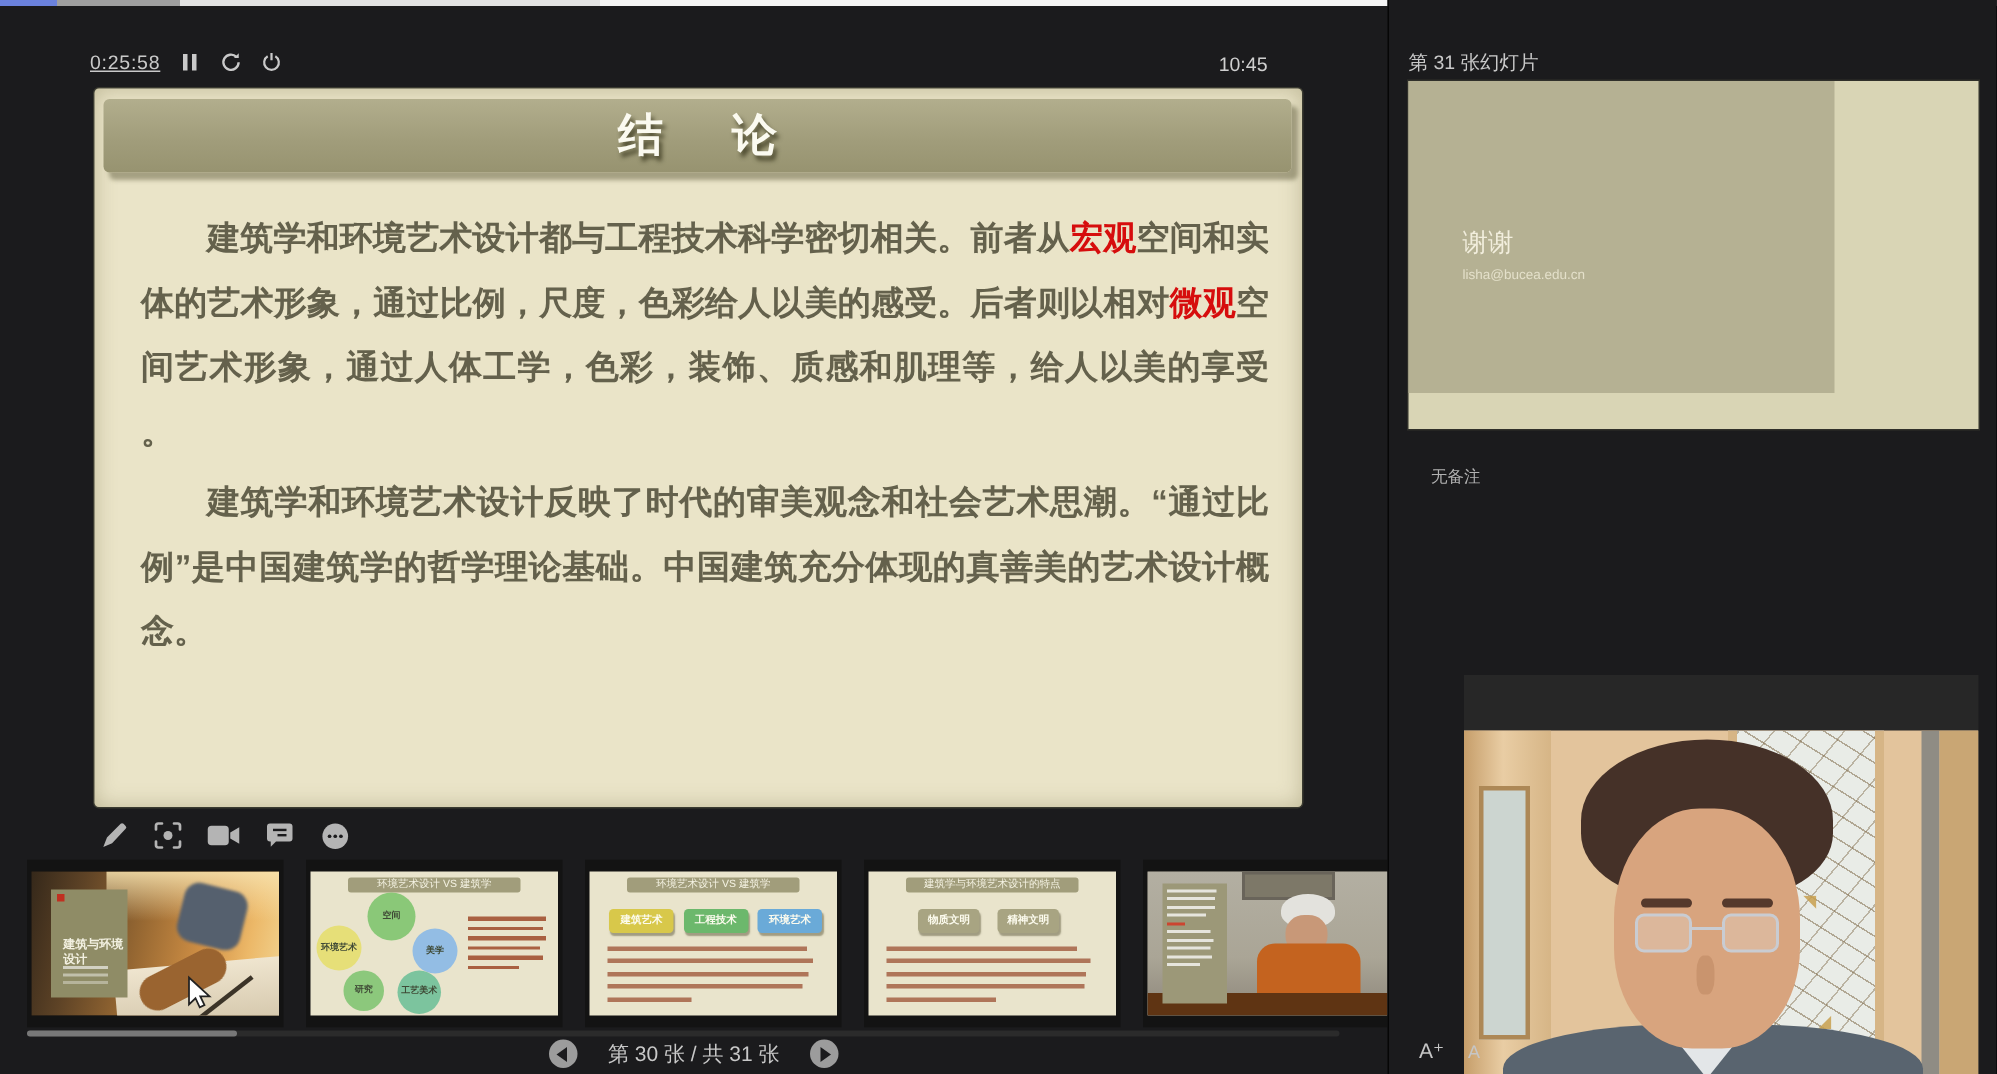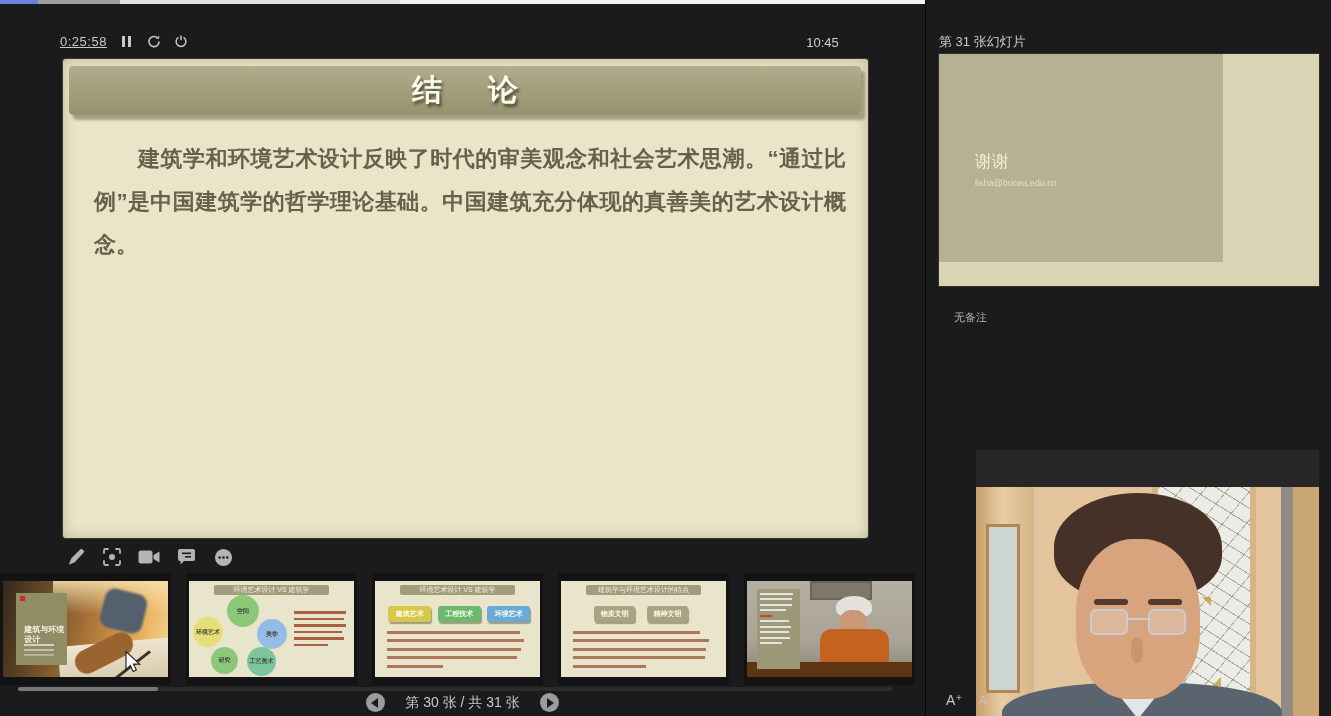--- a/index.html
+++ b/index.html
@@ -13,21 +13,21 @@
   .tabstrip { position:absolute; top:0; left:0; width:1331px; height:4px; display:flex; }
   .tabstrip div { height:4px; }
   .ts1{width:38px;background:#6b82dd;} .ts2{width:82px;background:#9f9f9f;}
   .ts3{width:280px;background:#e2e2e2;} .ts4{width:530px;background:#f4f4f4;}
   .ts5{width:401px;background:#d4d4d4;}
 
   
   .timer-row { position:absolute; left:60px; top:34px; display:flex; align-items:center; gap:13px; color:#c9c9c9; }
   .timer { font-size:13px; letter-spacing:.5px;text-decoration:underline; }
   .hicon { width:14px; height:14px; display:flex; align-items:center; justify-content:center; }
-  .clock { position:absolute; left:800px; top:35px; width:45px; text-align:center; font-size:13px; color:#cfcfcf; }
+  .clock { position:absolute; left:800px; top:35px; width:45px; text-align:right; font-size:13px; color:#cfcfcf; }
 
   
   .slide {
     position:absolute; left:63px; top:59px; width:805px; height:479px;
     background:#eae4c8; border-radius:3px;
     box-shadow: inset 0 0 14px rgba(120,112,70,.38), 0 0 0 1px #3a3a30;
   }
   .slide-title-bar {
     position:absolute; left:6px; right:7px; top:7px; height:49px;
     background:linear-gradient(180deg,#b2ae8d 0%,#a19d7b 55%,#979370 100%);
@@ -46,21 +46,21 @@
     line-height:43px; text-align:justify;
   }
   .para { text-indent:44px; margin-bottom:4px; }
   .red { color:#d60d0d; }
 
   
   .toolbar { position:absolute; left:64px; top:546px; display:flex; align-items:center; gap:15px; }
   .tool { width:22px; height:22px; display:flex; align-items:center; justify-content:center; cursor:pointer; }
 
   
-  .filmstrip { position:absolute; left:0; top:573px; width:925px; height:112px; display:flex; gap:15px; overflow:hidden; }
+  .filmstrip { position:absolute; left:0; top:573px; width:925px; height:112px; display:flex; gap:15px; padding-left:18px; overflow:hidden; }
   .thumb { position:relative; flex:0 0 auto; width:171px; height:112px; background:#131313; overflow:hidden; }
   .tslide { position:absolute; left:3px; right:3px; top:8px; bottom:8px; background:#e9e4cc; overflow:hidden; }
   .thead {
     position:absolute; left:15%; width:70%; top:4px; height:10px;
     background:#a19d7b; border-radius:2px; color:#f4f2e2;
     font-size:7px; line-height:10px; text-align:center; white-space:nowrap; overflow:hidden;
   }
   
   .t1-photo { position:absolute; inset:0;
     background:linear-gradient(102deg,#35281a 0%,#5e4326 20%,#9a6a33 45%,#d19045 68%,#ecb868 84%,#f2d694 100%); }
@@ -187,20 +187,21 @@
         </svg>
     </span>
   </div>
   <div class="clock">10:45</div>
 
   <div class="slide">
     <div class="slide-title-bar">
       <span class="slide-title">结　论</span>
     </div>
     <div class="slide-body">
+      <p class="para"><span>建筑学和环境艺术设计都与工程技术科学密切相关。前者从</span><span class="red">宏观</span><span>空间和实体的艺术形象，通过比例，尺度，色彩给人以美的感受。后者则以相对</span><span class="red">微观</span><span>空间艺术形象，通过人体工学，色彩，装饰、质感和肌理等，给人以美的享受 。</span></p>
       <p class="para">建筑学和环境艺术设计反映了时代的审美观念和社会艺术思潮。“通过比例”是中国建筑学的哲学理论基础。中国建筑充分体现的真善美的艺术设计概念。</p>
     </div>
   </div>
 
   <div class="toolbar">
     <span class="tool">
       <svg width="19" height="19" viewBox="0 0 20 20">
           <path d="M3 17.5l2.6-6.6L15.2 1.3a1.4 1.4 0 0 1 2 0l1.5 1.5a1.4 1.4 0 0 1 0 2L9.2 14.9 3 17.5z" fill="#b4b4b4"></path>
         </svg>
     </span>

